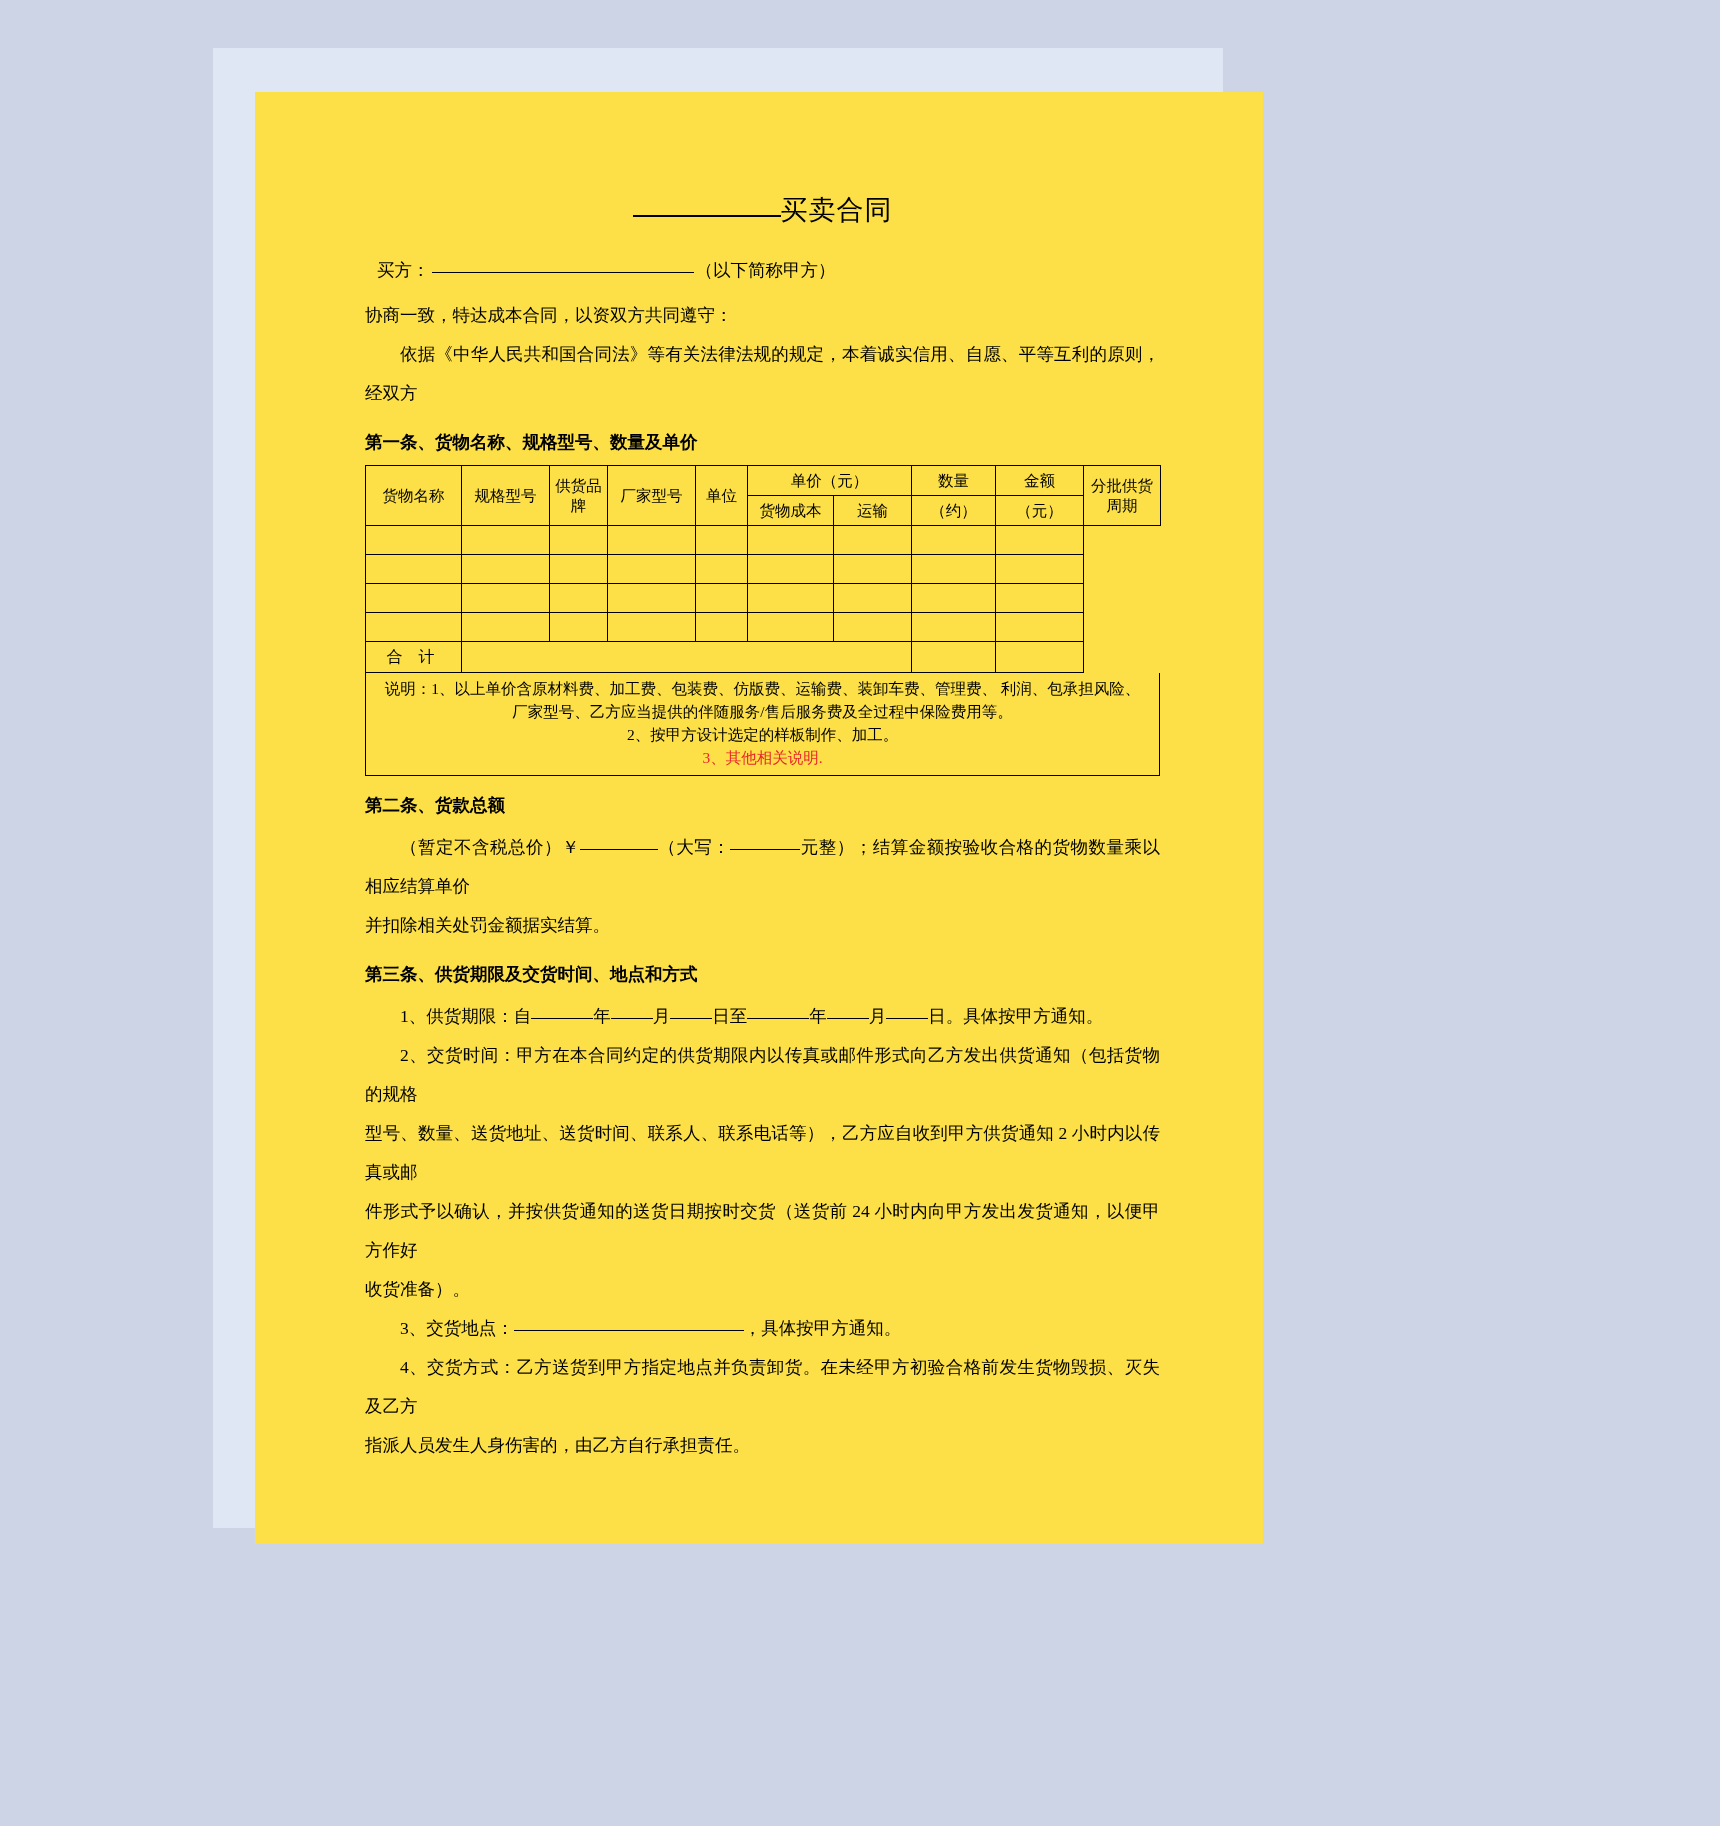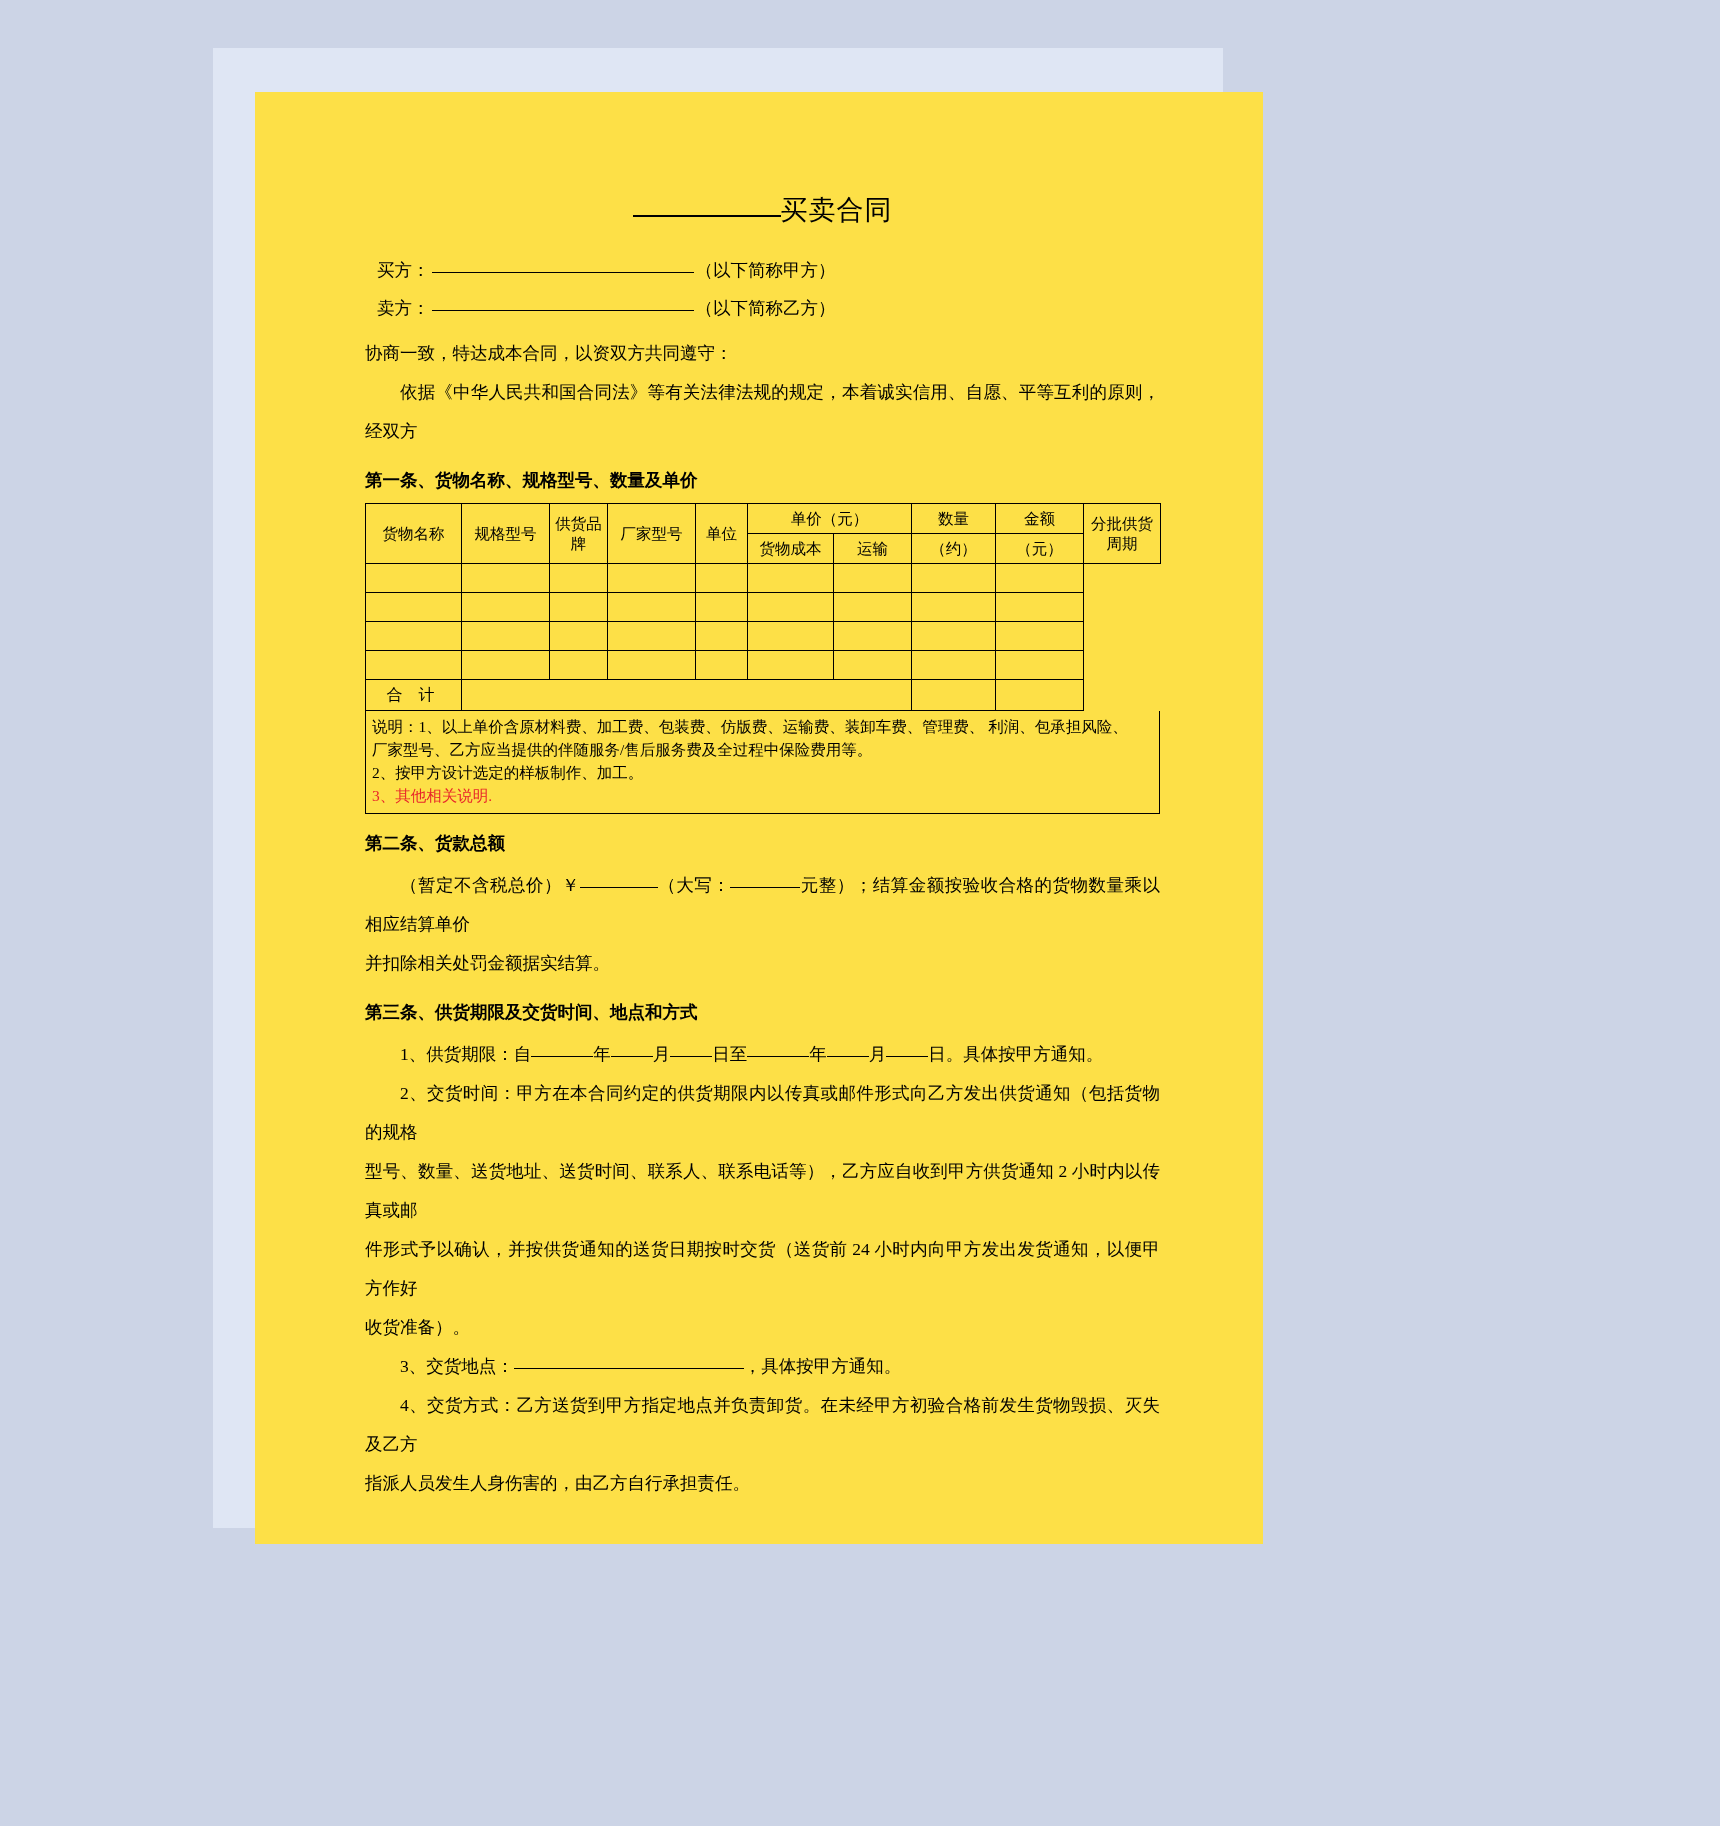--- a/index.html
+++ b/index.html
@@ -98,41 +98,38 @@
   }
   table.goods th{ height:30px; }
   table.goods td.rowcell{ height:29px; }
   table.goods td.total{ height:31px; font-size:16px; letter-spacing:6px; }
   .note-cell{
     border:1.6px solid #000;
     border-top:none;
     font-size:15.5px;
     line-height:23px;
     padding:4px 6px 6px 6px;
-    text-align:left;
+    text-align:center;
   }
   .note-cell div{ white-space:nowrap; }
 </style>
 </head>
 <body>
 
 <div id="back-sheet"></div>
 
 <div id="page">
   <div id="page-inner">
 
     <div class="title">
       <span class="blank"></span><span>买卖合同</span>
     </div>
 
     <div class="party-line">
       <span>买方：</span><span class="blank"></span><span>（以下简称甲方）</span>
-    </div>
-    <div class="party-line">
-      <span>卖方：</span><span class="blank"></span><span>（以下简称乙方）</span>
     </div>
 
     <p class="body">协商一致，特达成本合同，以资双方共同遵守：</p>
     <p class="body indent">依据《中华人民共和国合同法》等有关法律法规的规定，本着诚实信用、自愿、平等互利的原则，经双方</p>
 
     <div class="sec-head">第一条、货物名称、规格型号、数量及单价</div>
 
     <table class="goods">
       <colgroup>
         <col style="width:96px">

